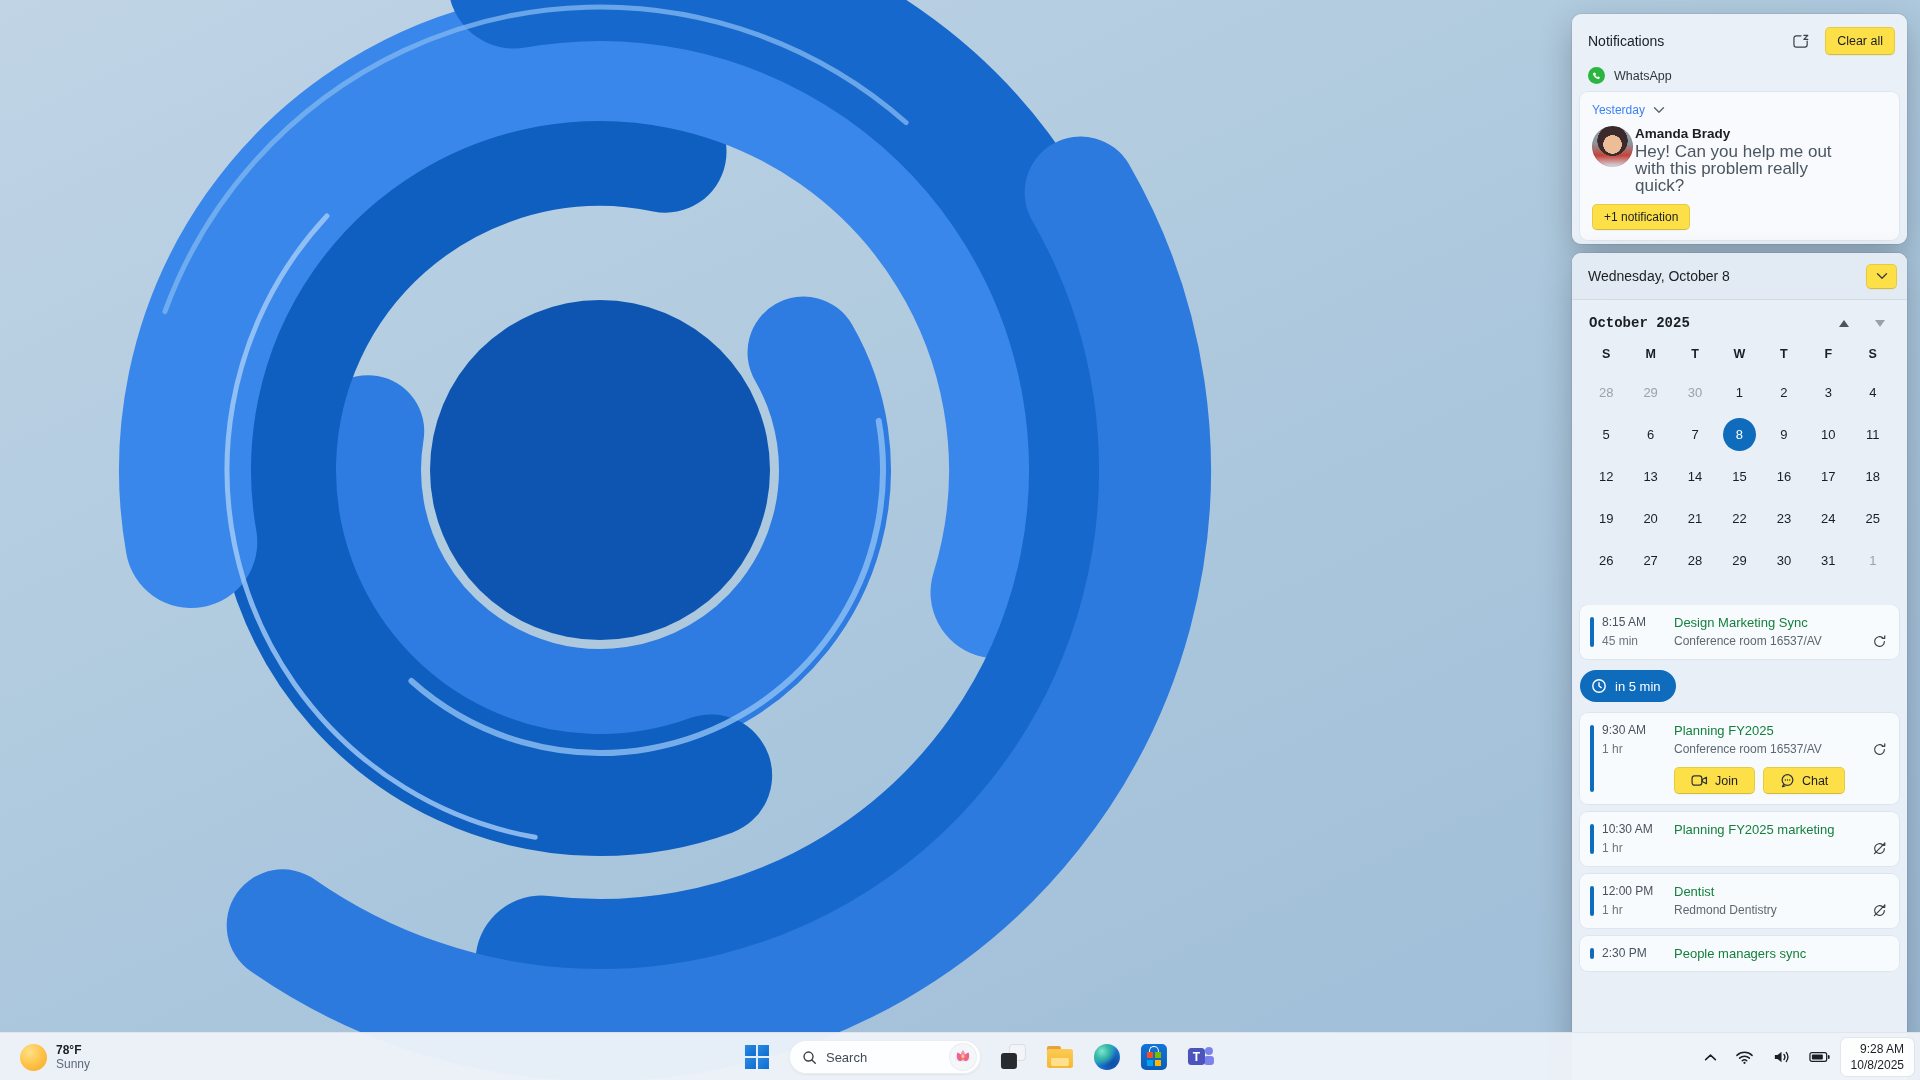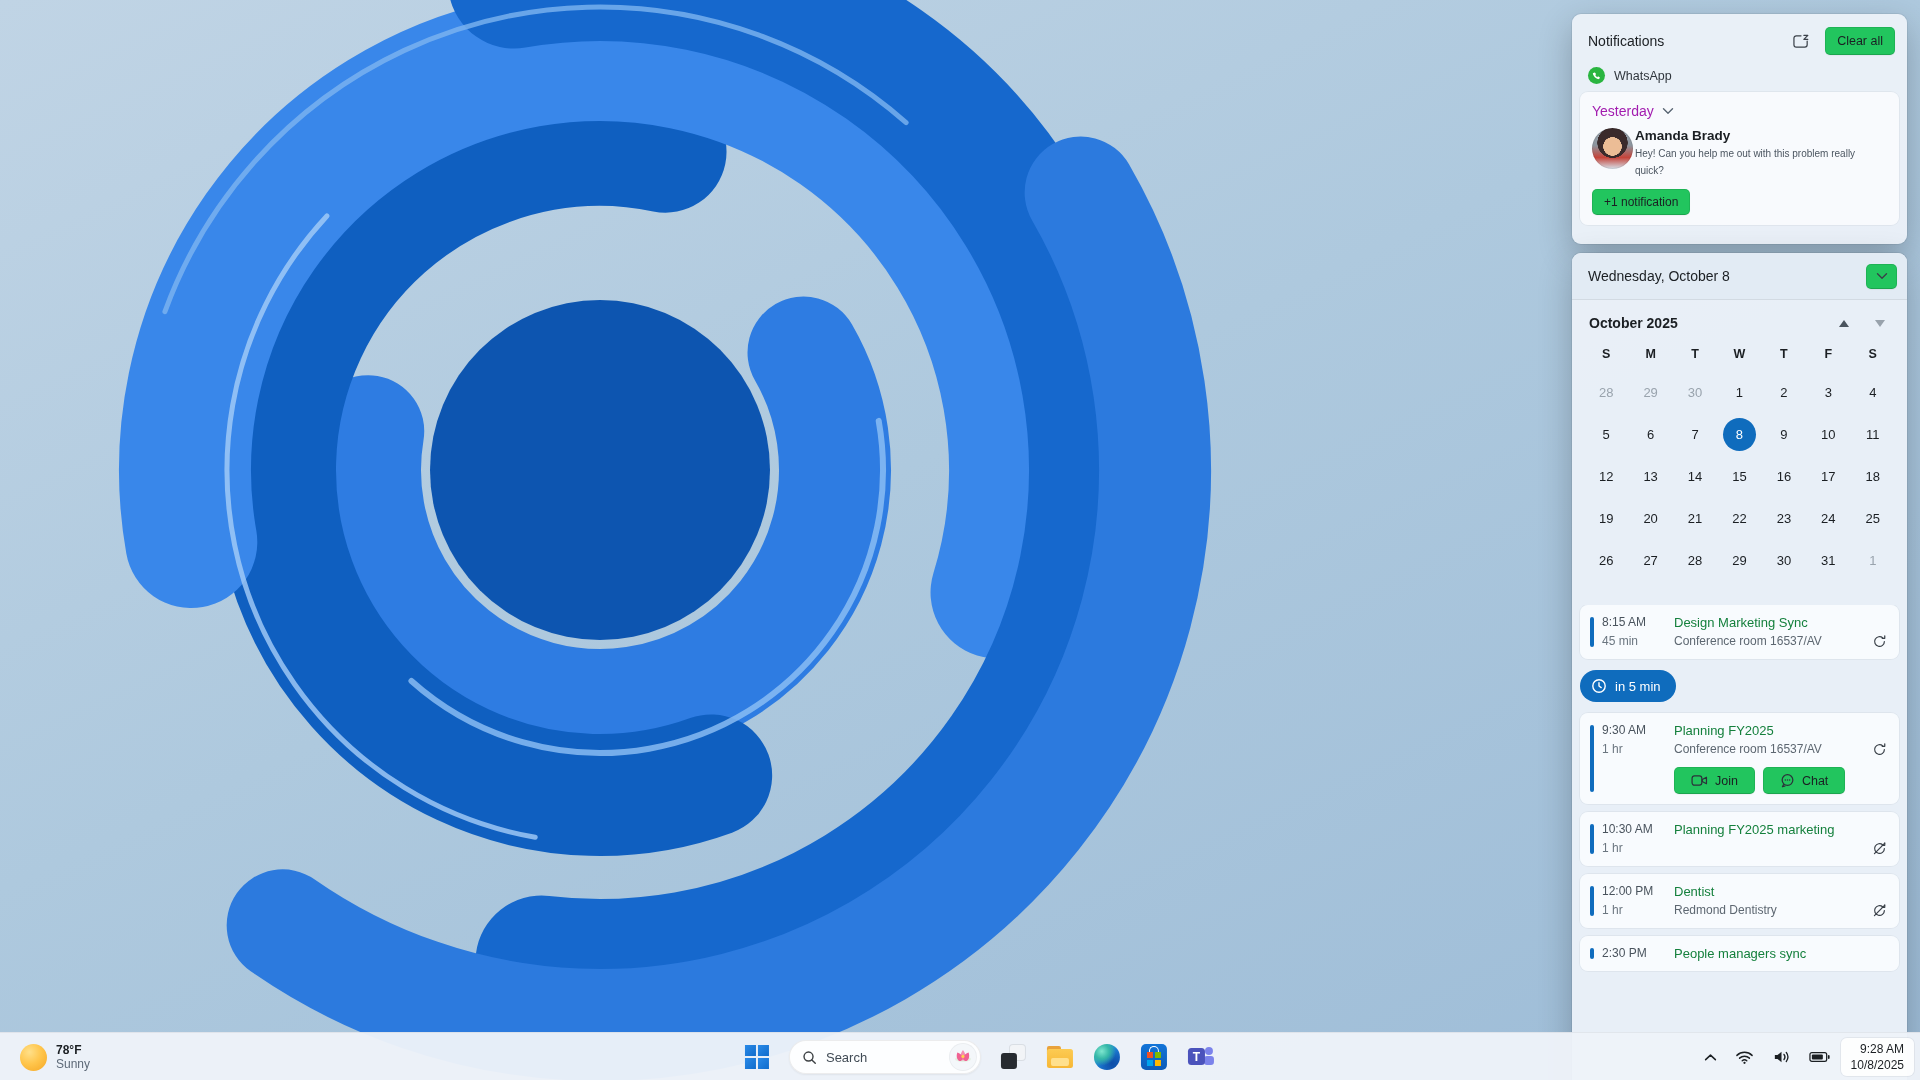--- a/index.html
+++ b/index.html
@@ -77,48 +77,48 @@
   .panel { position:absolute; right:13px; width:335px; border-radius:9px;
            background:rgba(234,241,248,0.97); box-shadow:0 12px 34px rgba(0,0,0,0.24), 0 0 0 1px rgba(0,0,0,0.06);
            overflow:hidden; }
   .notif-panel { top:14px; height:230px; }
   .cal-panel   { top:253px; height:980px; }
 
   
   .notif-header { display:flex; align-items:center; padding:13px 12px 6px 16px; gap:8px; }
   .notif-title { font-size:14px; font-weight:400; color:#1b1f23; flex:1; }
   .icon-btn { width:32px; height:28px; border-radius:5px; display:flex; align-items:center; justify-content:center; cursor:pointer; }
-  .btn-white { background:#22c55e; border:1px solid rgba(0,0,0,0.09); border-bottom-color:rgba(0,0,0,0.16);
+  .btn-white { background:#fde047; border:1px solid rgba(0,0,0,0.09); border-bottom-color:rgba(0,0,0,0.16);
                border-radius:5px; box-shadow:0 1px 1px rgba(0,0,0,0.04); cursor:pointer;
                font-size:12.5px; color:#1b1f23; display:inline-flex; align-items:center; justify-content:center;text-align:right; }
   .clearall-btn { height:28px; padding:0 11px; }
   .app-row { display:flex; align-items:center; gap:9px; padding:6px 16px 8px 16px; }
   .whatsapp-badge { width:17px; height:17px; border-radius:50%; background:#2ab540;
                     display:flex; align-items:center; justify-content:center; }
   .app-name { font-size:12.5px; color:#30363d; }
   .notif-card { margin:0 8px; background:rgba(248,251,253,0.92); border-radius:8px;
                 box-shadow:0 0 0 1px rgba(0,0,0,0.04); padding:11px 12px 10px 12px; }
   .group-row { display:flex; align-items:center; gap:8px; cursor:pointer; width:fit-content; }
-  .group-label { font-size:14px; color:#a21caf; }
+  .group-label { font-size:12px; color:#3b82f6; }
   .notif-body { display:flex; gap:2px; margin-top:9px; }
   .avatar { width:41px; height:41px; border-radius:50%; flex:0 0 41px;
             background:radial-gradient(circle at 50% 45%,#ecbd96 0 30%,rgba(0,0,0,0) 31%),
                        radial-gradient(circle at 50% 36%,#3a2a2b 0 45%,rgba(0,0,0,0) 46%),
                        linear-gradient(180deg,#9aa3ac 0%,#8c959e 42%,#c5443a 72%,#d7e3ec 100%);
             box-shadow:inset 0 0 0 1px rgba(0,0,0,0.08); }
   .sender { font-size:13.5px; font-weight:700; color:#1b1f23; margin-bottom:2px; }
-  .message { font-size:10px; color:#4c5661; line-height:17px; max-width:225px; }
+  .message { font-size:17px; color:#4c5661; line-height:17px; max-width:225px; }
   .more-btn { height:26px; padding:0 11px; margin-top:10px; font-size:12px; }
 
   
   .cal-date-header { height:47px; display:flex; align-items:center; padding:0 10px 0 16px;
                      background:rgba(224,234,243,0.85); border-bottom:1px solid rgba(0,0,0,0.07); }
   .cal-date-label { font-size:14px; color:#1b1f23; flex:1; }
   .collapse-btn { width:31px; height:25px; }
-  .month-row { display:flex; align-items:center; padding:15px 22px 0 17px; }
+  .month-row { display:flex; align-items:center; padding:15px 22px 0 17px;font-family:Liberation Mono, monospace; }
   .month-label { font-size:14px; font-weight:700; color:#1b1f23; flex:1; }
   .tri-up { width:0; height:0; border-left:5.5px solid transparent; border-right:5.5px solid transparent;
             border-bottom:7px solid #4a545e; cursor:pointer; }
   .tri-down { width:0; height:0; border-left:5.5px solid transparent; border-right:5.5px solid transparent;
             border-top:7px solid #98a2ac; cursor:pointer; margin-left:26px; }
   .week-grid { display:grid; grid-template-columns:repeat(7,1fr); padding:0 12px; }
   .weekday { height:34px; margin-top:6px; display:flex; align-items:center; justify-content:center;
              font-size:12.5px; font-weight:700; color:#1b1f23; }
   .day { height:42px; display:flex; align-items:center; justify-content:center; cursor:pointer; }
   .day span { width:33px; height:33px; border-radius:50%; display:flex; align-items:center; justify-content:center;

